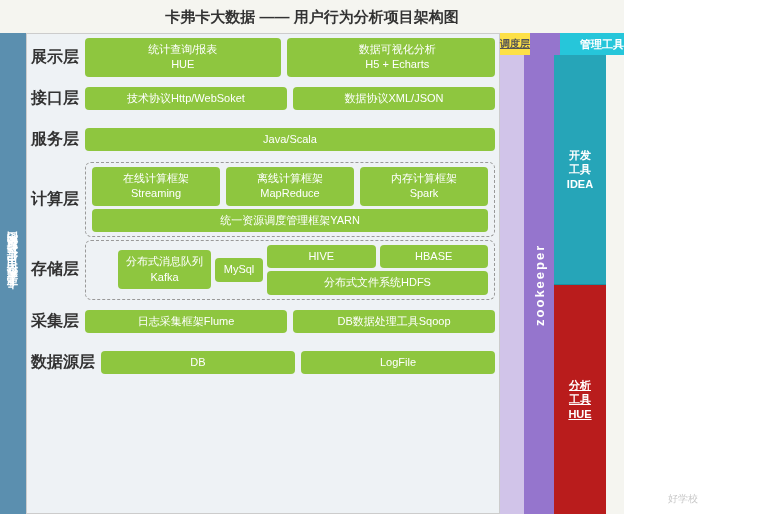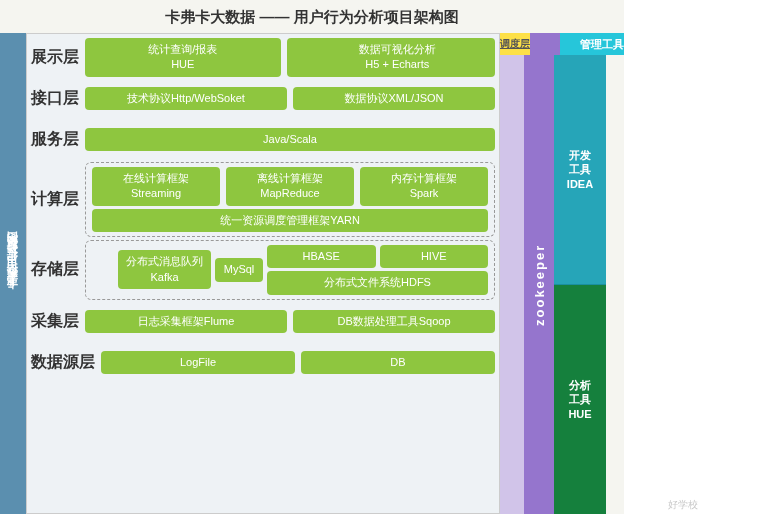--- a/index.html
+++ b/index.html
@@ -182,21 +182,22 @@
       padding: 4px 2px;
       text-align: center;
       line-height: 1.3;
     }
 
     .tool-dev {
       background: #26a5b8;
     }
 
     .tool-analysis {
-      background: #15803d;
+      background: #b91c1c;
+      text-decoration: underline;
     }
 
     .watermark {
       position: absolute;
       bottom: 4px;
       right: 60px;
       font-size: 10px;
       color: #aaa;
       opacity: 0.7;
     }
@@ -270,43 +271,43 @@
       <div class="layer-row" style="align-items:stretch;">
         <div class="layer-label" style="display:flex;align-items:center;">存储层</div>
         <div class="layer-content" style="align-items:stretch;">
           <div class="storage-inner">
             <div class="storage-top">
               <div class="green-box" style="white-space:pre-line; min-width:90px;">分布式消息队列
 Kafka</div>
               <div class="green-box" style="min-width:48px;">MySql</div>
               <div style="flex:1; display:flex; flex-direction:column; gap:3px;">
                 <div style="display:flex; gap:4px;">
+                  <div class="green-box green-box-flex">HIVE</div>
                   <div class="green-box green-box-flex">HBASE</div>
-                  <div class="green-box green-box-flex">HIVE</div>
                 </div>
                 <div class="green-box">分布式文件系统HDFS</div>
               </div>
             </div>
           </div>
         </div>
       </div>
 
       <div class="layer-row">
         <div class="layer-label">采集层</div>
         <div class="layer-content">
           <div class="green-box green-box-flex">日志采集框架Flume</div>
           <div class="green-box green-box-flex">DB数据处理工具Sqoop</div>
         </div>
       </div>
 
       <div class="layer-row">
         <div class="layer-label">数据源层</div>
         <div class="layer-content">
+          <div class="green-box green-box-flex">DB</div>
           <div class="green-box green-box-flex">LogFile</div>
-          <div class="green-box green-box-flex">DB</div>
         </div>
       </div>
 
     </div>
 
     <div class="full-right" style="display:flex; flex-direction:column;">
 
       <div style="display:flex; height:22px;">
         <div style="background:#fde047; min-width:24px; display:flex; align-items:center; justify-content:center; font-size:10px; color:#555; font-weight:bold;text-decoration:underline;">调度层</div>
         <div style="background:#9575cd; min-width:30px;"></div>
@@ -327,13 +328,13 @@
           <div class="tool-box tool-analysis" style="white-space:pre-line;">分析
 工具
 HUE</div>
         </div>
       </div>
     </div>
 
   </div>
 </div>
 
-<div class="watermark" style="position:fixed; bottom:2px; right:62px; font-size:10px; color:#bbb; opacity:0.8;">好学校</div>
+<div class="watermark" style="position:fixed; bottom:8px; right:62px; font-size:10px; color:#bbb; opacity:0.8;">好学校</div>
 
 </body></html>

